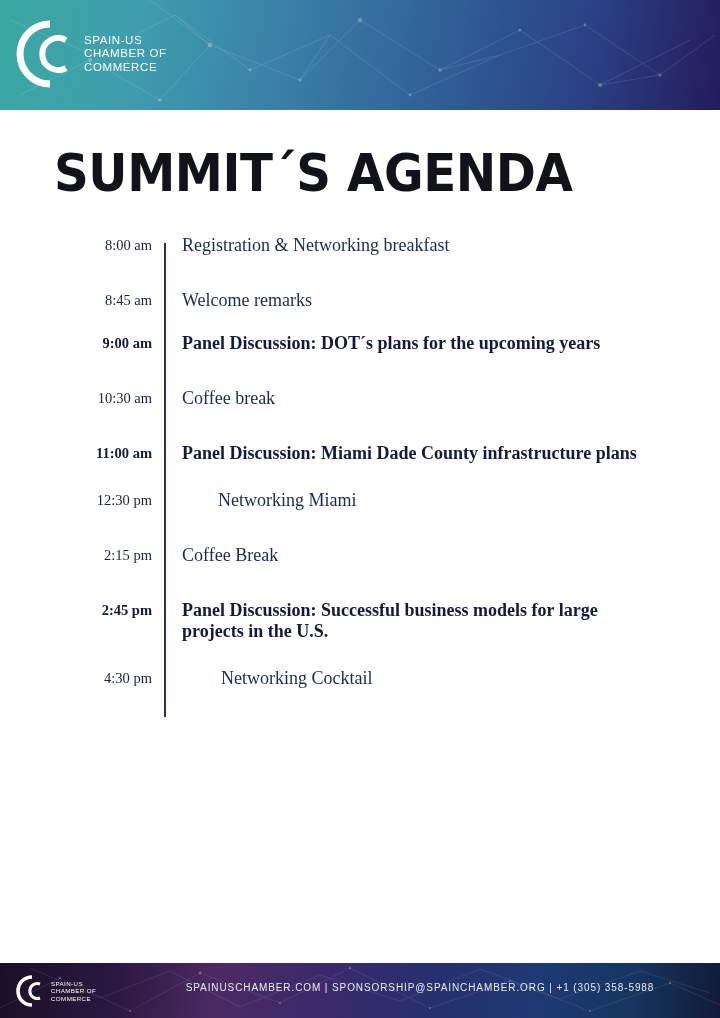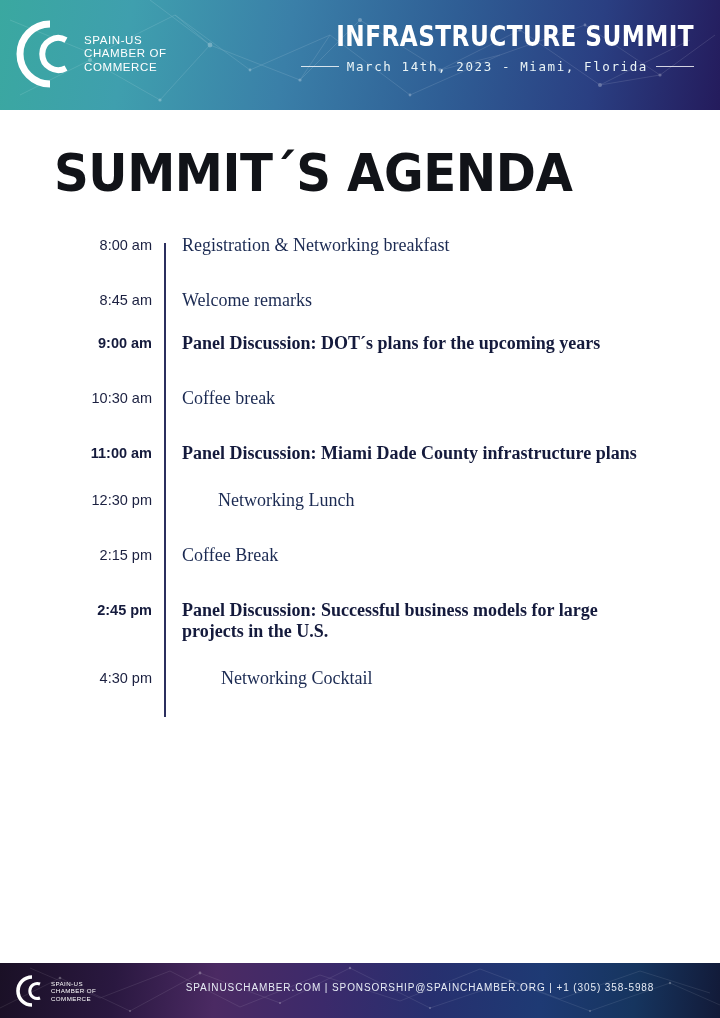--- a/index.html
+++ b/index.html
@@ -128,21 +128,21 @@
     position: relative;
   }
   .time {
     width: 98px;
     text-align: right;
     padding-right: 12px;
     color: #1b2040;
     font-size: 14.5px;
     line-height: 20px;
     flex: 0 0 98px;
-    font-family: Liberation Sans, sans-serif;
+    font-family: Liberation Serif, serif;
   }
   .desc {
     padding-left: 18px;
     color: #1b2a52;
     font-size: 18px;
     line-height: 21px;
     max-width: 470px;
     font-family: Liberation Serif, serif;
   }
   .row.bold .time,
@@ -232,28 +232,20 @@
         <path d="M50 22 A16 16 0 1 0 50 50" fill="none" stroke="#ffffff" stroke-width="6"></path>
       </svg>
     </div>
     <div class="logo-text">
       <div>SPAIN-US</div>
       <div>CHAMBER OF</div>
       <div>COMMERCE</div>
     </div>
   </div>
 
-  <div class="header-right">
-    <div class="summit-title">INFRASTRUCTURE SUMMIT</div>
-    <div class="summit-date-row">
-      <div class="rule"></div>
-      <div class="summit-date">March 14th, 2023 - Miami, Florida</div>
-      <div class="rule"></div>
-    </div>
-  </div>
 </div>
 
 <div class="main">
   <div class="page-title">SUMMIT´S AGENDA</div>
 
   <div class="agenda">
     <div class="agenda-line"></div>
     <div id="agenda-rows">
         <div class="row" style="margin-bottom: 34px;">
           <div class="time">8:00 am</div>
@@ -270,21 +262,21 @@
         <div class="row" style="margin-bottom: 34px;">
           <div class="time">10:30 am</div>
           <div class="desc">Coffee break</div>
         </div>
         <div class="row bold" style="margin-bottom: 26px;">
           <div class="time">11:00 am</div>
           <div class="desc">Panel Discussion: Miami Dade County infrastructure plans</div>
         </div>
         <div class="row" style="margin-bottom: 34px; gap: 36px;">
           <div class="time">12:30 pm</div>
-          <div class="desc">Networking Lunch</div>
+          <div class="desc">Networking Miami</div>
         </div>
         <div class="row" style="margin-bottom: 34px;">
           <div class="time">2:15 pm</div>
           <div class="desc">Coffee Break</div>
         </div>
         <div class="row bold" style="margin-bottom: 26px;">
           <div class="time">2:45 pm</div>
           <div class="desc">Panel Discussion: Successful business models for large projects in the U.S.</div>
         </div>
         <div class="row" style="margin-bottom: 34px; gap: 39px;">

